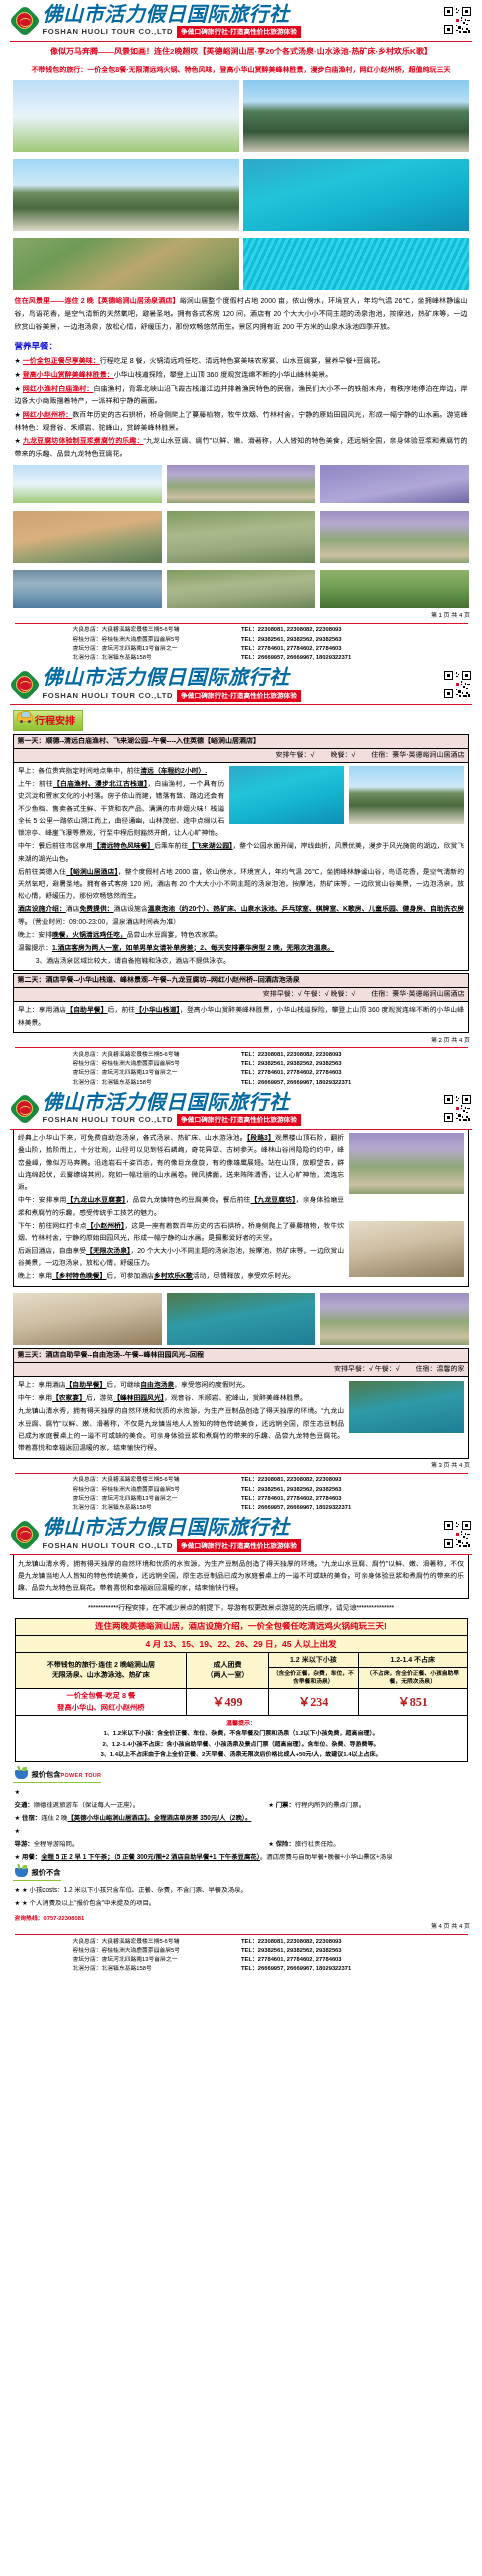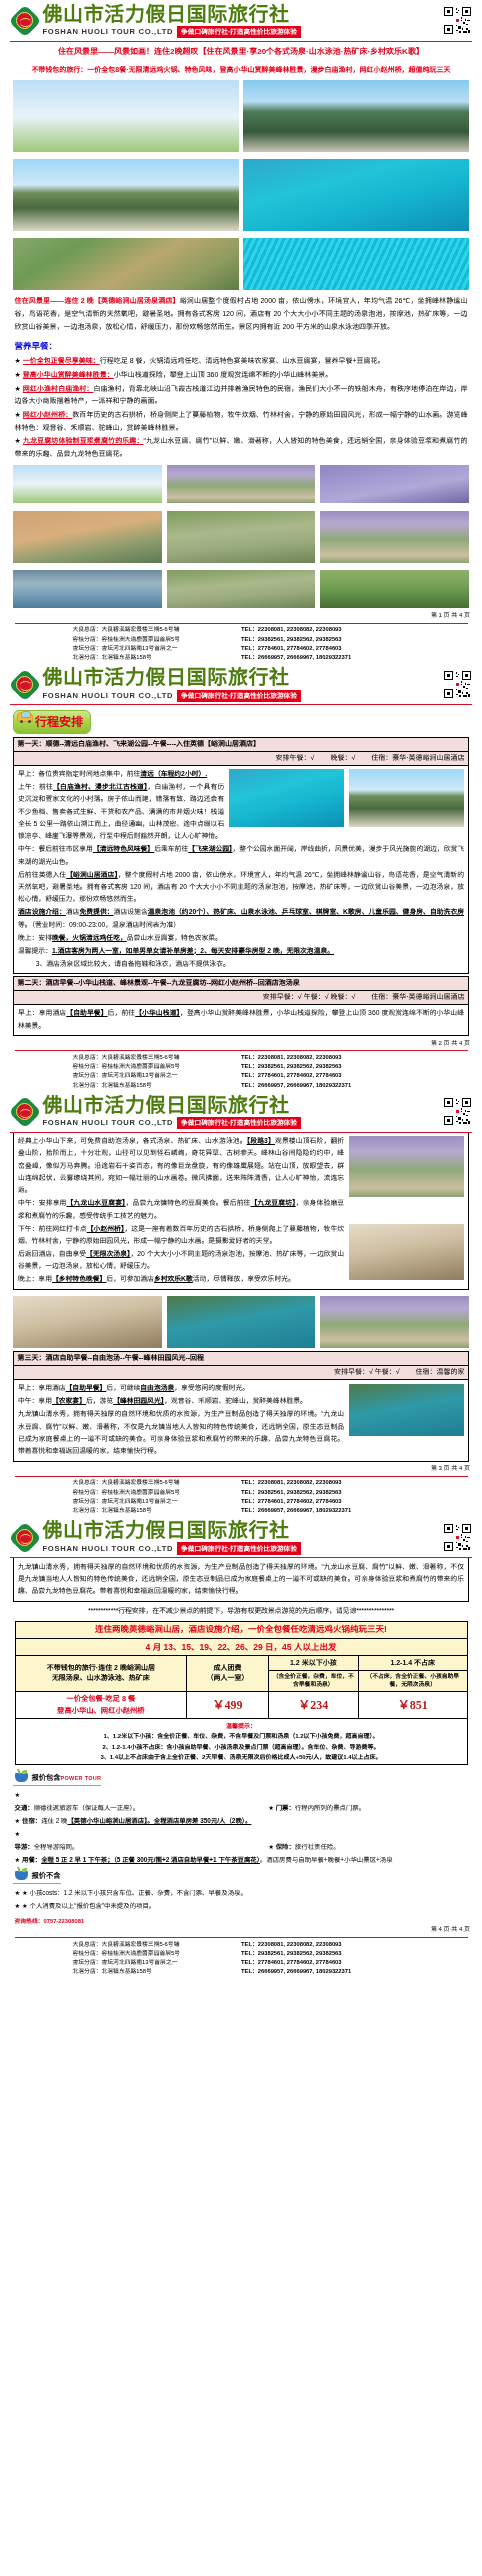--- a/index.html
+++ b/index.html
@@ -32,23 +32,24 @@
     position:absolute; top:5.5px; left:5.5px; width:17px; height:17px;
     background:#d3132a; border-radius:50%;
     border:1.2px solid #f4e16a;
   }
   .logo-flower .core:after{
     content:""; position:absolute; top:4.3px; left:2.4px; width:11px; height:7.3px;
     border-top:1.2px solid #f6d94e; border-bottom:1.2px solid #f6d94e; border-radius:50%;
   }
   .lh-text { flex:1 1 auto; }
   .lh-cn {
-    color:#4d7c0f; font-weight:bold; font-size:20px; letter-spacing:0.6px;
+    color:#0369a1; font-weight:bold; font-size:20px; letter-spacing:0.6px;
     line-height:1.05; white-space:nowrap;
     font-family:"DejaVu Sans","Liberation Sans",sans-serif;
+    font-style:italic;
   }
   .lh-row2 { display:flex; align-items:center; gap:4.3px; margin-top:1.2px; }
   .lh-en { color:#333; font-size:7.6px; letter-spacing:0.7px; font-weight:600; white-space:nowrap;}
   .lh-slogan {
     background:#e2001a; color:#fff; font-size:6.7px; font-weight:bold;
     padding:1.2px 3.6px; white-space:nowrap;
   }
   .qr { width:27px; height:27px; flex:0 0 auto; }
   .hr-red { border:0; border-top:1.8px solid #d8102a; margin:2.4px 1.2px 0 1.2px; }
 
@@ -126,22 +127,22 @@
   .contact-table { width:100%; border-collapse:collapse; font-size:5.8px; }
   .contact-table td { padding:0 0 0.6px 0; white-space:nowrap; }
   .contact-table td.addr { width:50%; padding-left:58px; }
   .contact-table td.tel { font-weight:bold; }
   .pagenum { text-align:right; font-size:6px; padding-right:3.6px; }
 
   
   .tag-btn {
     display:inline-block; margin:4.9px 0 3px 4.9px; position:relative;
     background:linear-gradient(180deg,#cfe88c 0%,#a8d24e 50%,#8fc232 100%);
-    border-radius:6px; padding:1.8px 7.3px 1.8px 20.7px;
-    color:#e2001a; font-weight:bold; font-size:12px;
+    border-radius:0; padding:1.8px 7.3px 1.8px 20.7px;
+    color:#e2001a; font-weight:bold; font-size:10px;
     border:0.6px solid #8cb93a;
   }
   .tag-btn .car {
     position:absolute; left:2.4px; top:1.2px; width:16px; height:9.7px;
     background:#f6b93b; border-radius:4.3px 5.5px 2.4px 2.4px;
     border:0.6px solid #d99b20;
   }
   .tag-btn .car:before{
     content:""; position:absolute; left:3px; top:-2.4px; width:8px; height:4.9px;
     background:#9fd8ee; border-radius:3px 3px 0 0; border:0.6px solid #d99b20;
@@ -263,21 +264,21 @@
           <rect x="12" y="19" width="1" height="1"></rect>
         <rect x="15" y="19" width="3" height="1"></rect>
           <rect x="19" y="18" width="1" height="2"></rect>
       </g>
       <rect x="8" y="8" width="5" height="5" fill="#fff"></rect>
       <rect x="9" y="9" width="3" height="3" fill="#d8102a"></rect>
     </svg>
   </div>
   <hr class="hr-red">
 
-  <div class="banner-red">住在风景里——风景如画！连住2晚超叹【住在风景里·享20个各式汤泉·山水泳池·热矿床·乡村欢乐K歌】</div>
+  <div class="banner-red">像似万马奔腾——风景如画！连住2晚超叹【英德峪涧山居·享20个各式汤泉·山水泳池·热矿床·乡村欢乐K歌】</div>
   <div class="banner-red small">不带钱包的旅行：一价全包8餐·无限清远鸡火锅、特色风味，登高小华山赏醉美峰林胜景，漫步白庙渔村，网红小赵州桥，超值纯玩三天</div>
 
   <div class="photo-row">
     <div class="photo ph-sky"></div>
     <div class="photo ph-mountain2"></div>
   </div>
   <div class="photo-row">
     <div class="photo ph-mountain"></div>
     <div class="photo ph-pool"></div>
   </div>

